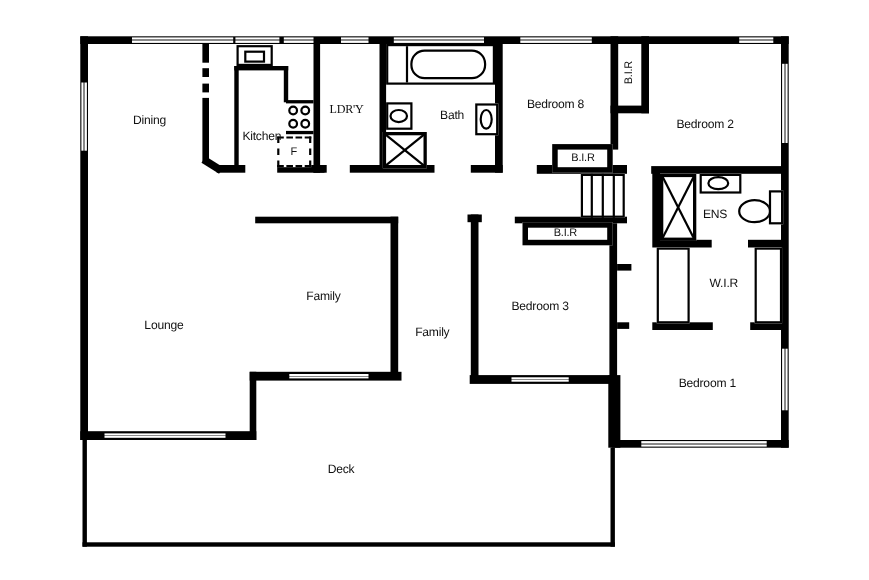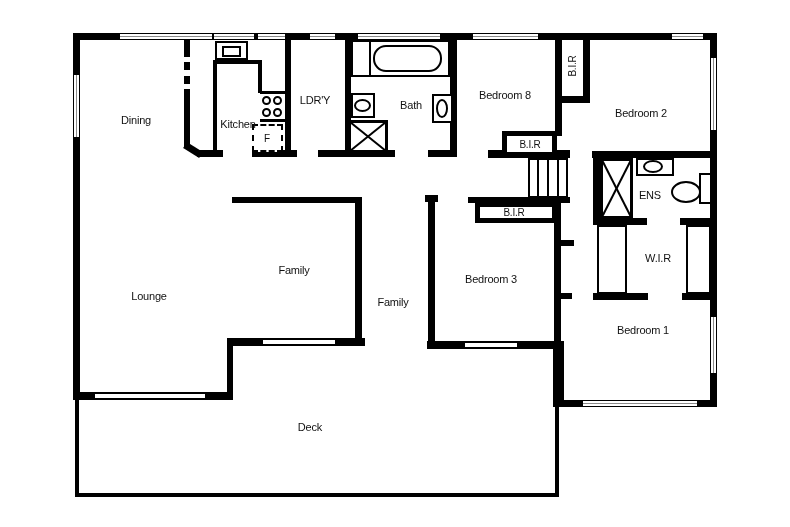--- a/index.html
+++ b/index.html
@@ -124,32 +124,32 @@
   <div class="fx" style="left:686px;top:225px;width:25px;height:69px;"></div>
 
   <svg class="overlay" width="790" height="527" viewBox="0 0 790 527">
     <line x1="185" y1="145" x2="201" y2="155" stroke="#000" stroke-width="7"></line>
     <line x1="350" y1="122" x2="386" y2="151" stroke="#000" stroke-width="2"></line>
     <line x1="386" y1="122" x2="350" y2="151" stroke="#000" stroke-width="2"></line>
     <line x1="602" y1="160" x2="631" y2="217" stroke="#000" stroke-width="2"></line>
     <line x1="631" y1="160" x2="602" y2="217" stroke="#000" stroke-width="2"></line>
   </svg>
 
-  <div class="lbl" style="left:136px;top:110px;margin-top:10px;">Dining</div>
+  <div class="lbl" style="left:136px;top:110px;">Dining</div>
   <div class="lbl" style="left:238px;top:100px;margin-top:24px;">Kitchen</div>
-  <div class="lbl" style="left:315px;top:100px;">LDR'Y</div>
+  <div class="lbl" style="left:315px;top:100px;font-family:Liberation Serif, serif;">LDR'Y</div>
   <div class="lbl" style="left:411px;top:105px;">Bath</div>
   <div class="lbl" style="left:505px;top:95px;">Bedroom 8</div>
   <div class="lbl" style="left:641px;top:97px;margin-top:16px;">Bedroom 2</div>
   <div class="lbl small rot" style="left:572px;top:66px;">B.I.R</div>
   <div class="lbl small" style="left:530px;top:144px;">B.I.R</div>
   <div class="lbl small" style="left:514px;top:212px;">B.I.R</div>
   <div class="lbl" style="left:650px;top:195px;">ENS</div>
   <div class="lbl" style="left:658px;top:258px;">W.I.R</div>
   <div class="lbl" style="left:491px;top:279px;">Bedroom 3</div>
-  <div class="lbl" style="left:643px;top:330px;">Bedroom 1</div>
+  <div class="lbl" style="left:643px;top:349px;">Bedroom 1</div>
   <div class="lbl" style="left:294px;top:270px;">Family</div>
   <div class="lbl" style="left:393px;top:302px;">Family</div>
   <div class="lbl" style="left:149px;top:296px;">Lounge</div>
   <div class="lbl" style="left:310px;top:427px;">Deck</div>
   <div class="lbl small" style="left:267px;top:138px;">F</div>
 
 </div>
 
 </body></html>

